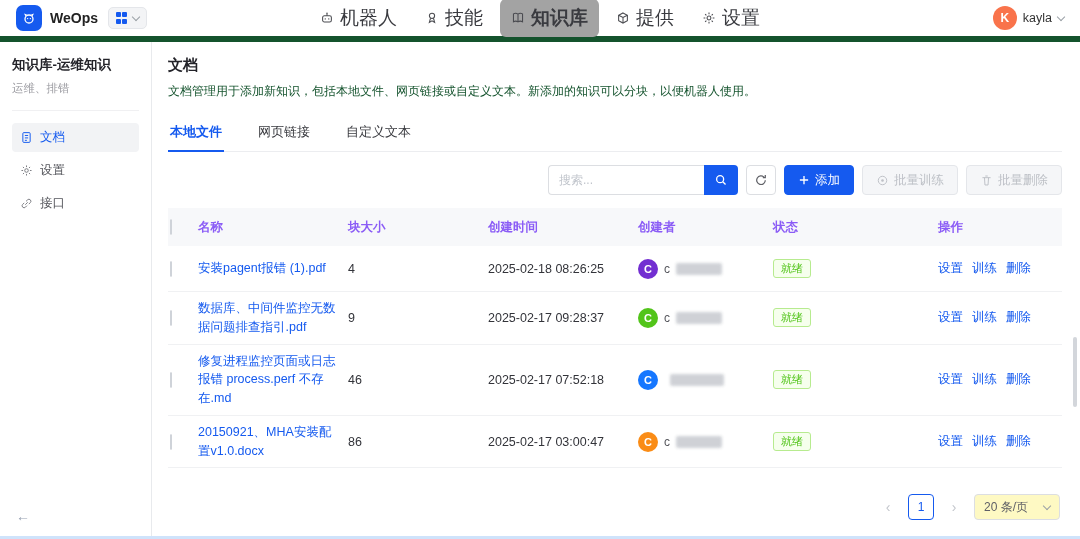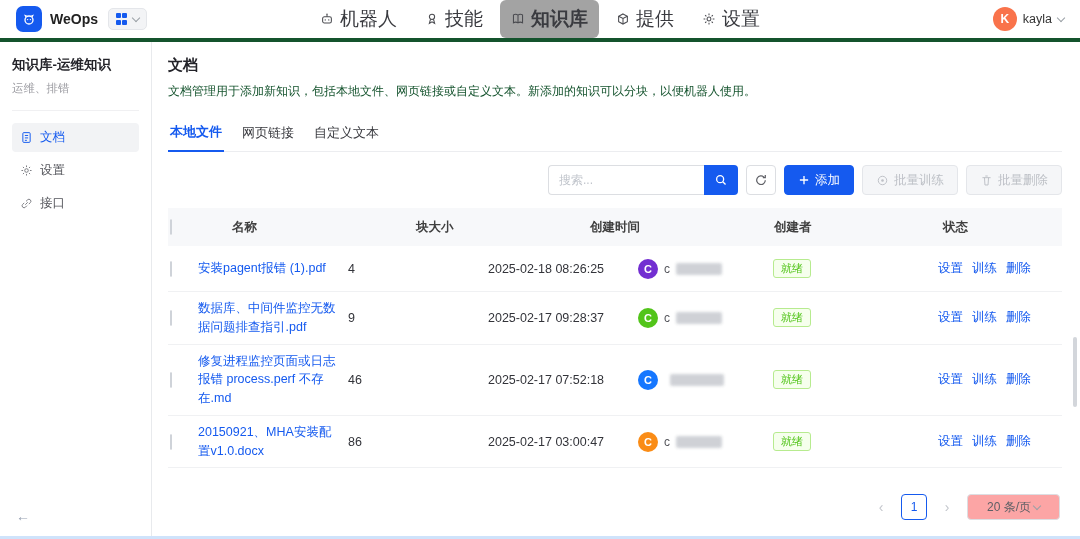--- a/index.html
+++ b/index.html
@@ -8,21 +8,21 @@
     --text:#33343a;
     --muted:#8c8c92;
   }
   *{box-sizing:border-box;margin:0;padding:0;}
   html,body{width:1080px;height:539px;overflow:hidden;background:#fff;
     font-family:"Liberation Sans","DejaVu Sans",sans-serif;color:var(--text);}
   svg{display:block;}
 
   
   .topbar{position:relative;height:42px;display:flex;align-items:center;
-    padding:0 16px;background:#fff;border-bottom:4px solid #14532d;}
+    padding:0 16px;background:#fff;border-bottom:6px solid #14532d;}
   .logo{display:flex;align-items:center;gap:8px;cursor:pointer;}
   .logo-box{width:26px;height:26px;border-radius:7px;background:var(--primary);
     display:flex;align-items:center;justify-content:center;color:#fff;}
   .logo-text{font-size:14px;font-weight:700;color:#222;}
   .ws-switch{margin-left:10px;display:flex;align-items:center;gap:6px;
     background:#f3f4f6;border:1px solid #e4e6ea;border-radius:5px;padding:4px 7px;cursor:pointer;}
   .grid-icon{display:grid;grid-template-columns:5px 5px;grid-template-rows:5px 5px;gap:1.5px;}
   .grid-icon i{background:var(--primary);border-radius:1px;}
   .chev{width:6px;height:6px;border-right:1.4px solid #9aa0a6;border-bottom:1.4px solid #9aa0a6;
     transform:rotate(45deg);margin-top:-3px;}
@@ -48,21 +48,21 @@
   .sb-item .sicon{color:#7b7c83;}
   .sb-item.active{background:#f2f3f5;color:var(--primary);}
   .sb-item.active .sicon{color:var(--primary);}
   .collapse{position:absolute;left:16px;bottom:12px;font-size:14px;color:#98a2b3;cursor:pointer;}
 
   .main{position:relative;flex:1;display:flex;flex-direction:column;background:#fff;
     padding:14px 18px 10px 16px;min-width:0;}
   .main-title{font-size:15px;font-weight:700;color:#232329;}
   .main-desc{font-size:12px;color:#14532d;margin-top:8px;}
 
-  .tabs{margin-top:16px;display:flex;gap:16px;border-bottom:1px solid #ecedf0;align-items:center;}
+  .tabs{margin-top:16px;display:flex;gap:32px;border-bottom:1px solid #ecedf0;}
   .tab{padding:7px 2px 9px;font-size:13px;color:#3a3b40;cursor:pointer;margin-bottom:-1px;}
   .tab.active{color:var(--primary);font-weight:700;border-bottom:2px solid var(--primary);}
 
   
   .toolbar{margin-top:13px;display:flex;justify-content:flex-end;align-items:center;gap:8px;}
   .search-group{display:flex;}
   .search-input{width:156px;height:30px;border:1px solid #dcdee2;border-right:none;
     border-radius:4px 0 0 4px;padding:0 10px;font-size:12px;color:#333;outline:none;margin-left:16px;}
   .search-input::placeholder{color:#c1c5cc;}
   .search-btn{width:34px;height:30px;border:none;background:var(--primary);color:#fff;
@@ -71,21 +71,21 @@
     color:#5f6066;display:flex;align-items:center;justify-content:center;cursor:pointer;}
   .btn{height:30px;border-radius:4px;font-size:12.5px;display:flex;align-items:center;gap:5px;
     padding:0 13px;cursor:pointer;border:1px solid transparent;
     font-family:"Liberation Sans","DejaVu Sans",sans-serif;}
   .btn-primary{background:var(--primary);color:#fff;border-color:var(--primary);}
   .btn-disabled{background:#f5f6f8;color:#bdc0c6;border-color:#e4e6ea;cursor:not-allowed;}
 
   
   .table{margin-top:13px;font-size:12.5px;}
   .trow{display:grid;grid-template-columns:30px 150px 140px 150px 135px 165px 1fr;align-items:center;}
-  .thead{background:#f7f8fa;height:38px;color:#404040;font-weight:700;gap:34px;}
+  .thead{background:#f7f8fa;height:38px;color:#8b5cf6;font-weight:700;}
   .thead .cell{font-weight:700;}
   .cell{padding-right:10px;}
   .body-row{min-height:46px;border-bottom:1px solid #f0f1f3;padding:7px 0;}
   .checkbox{width:14px;height:14px;border:1px solid #cfd3d9;border-radius:3px;background:#fff;
     margin-left:2px;cursor:pointer;}
   .doc-link{color:var(--primary);cursor:pointer;line-height:1.5;}
   .creator{display:flex;align-items:center;gap:6px;}
   .creator-avatar{width:20px;height:20px;border-radius:50%;color:#fff;font-size:11px;font-weight:700;
     display:flex;align-items:center;justify-content:center;flex-shrink:0;}
   .creator-prefix{font-size:12px;color:#55565c;}
@@ -96,21 +96,21 @@
   .action-link{color:var(--primary);cursor:pointer;}
 
   
   .pagination{margin-top:auto;display:flex;justify-content:flex-end;align-items:center;gap:8px;
     padding:10px 2px 6px;font-size:12px;color:#bfc2c8;}
   .page-arrow{width:24px;height:24px;display:flex;align-items:center;justify-content:center;
     font-size:14px;color:#c3c6cc;cursor:pointer;}
   .page-num{width:26px;height:26px;border:1px solid var(--primary);color:var(--primary);
     border-radius:4px;display:flex;align-items:center;justify-content:center;cursor:pointer;}
   .page-size{height:26px;border:1px solid #dcdee2;border-radius:4px;color:#5f6066;
-    display:flex;align-items:center;gap:3px;padding:0 19px;cursor:pointer;background:#fca5a5;}
+    display:flex;align-items:center;gap:16px;padding:0 9px;cursor:pointer;background:#fef9c3;}
 
   .scroll-thumb{position:absolute;right:3px;top:295px;width:4px;height:70px;border-radius:2px;
     background:#d3d6db;cursor:pointer;}
   .bottom-strip{height:3px;background:#cfe3fb;}
 </style>
 </head>
 <body>
 
 <header class="topbar">
   <div class="logo">

